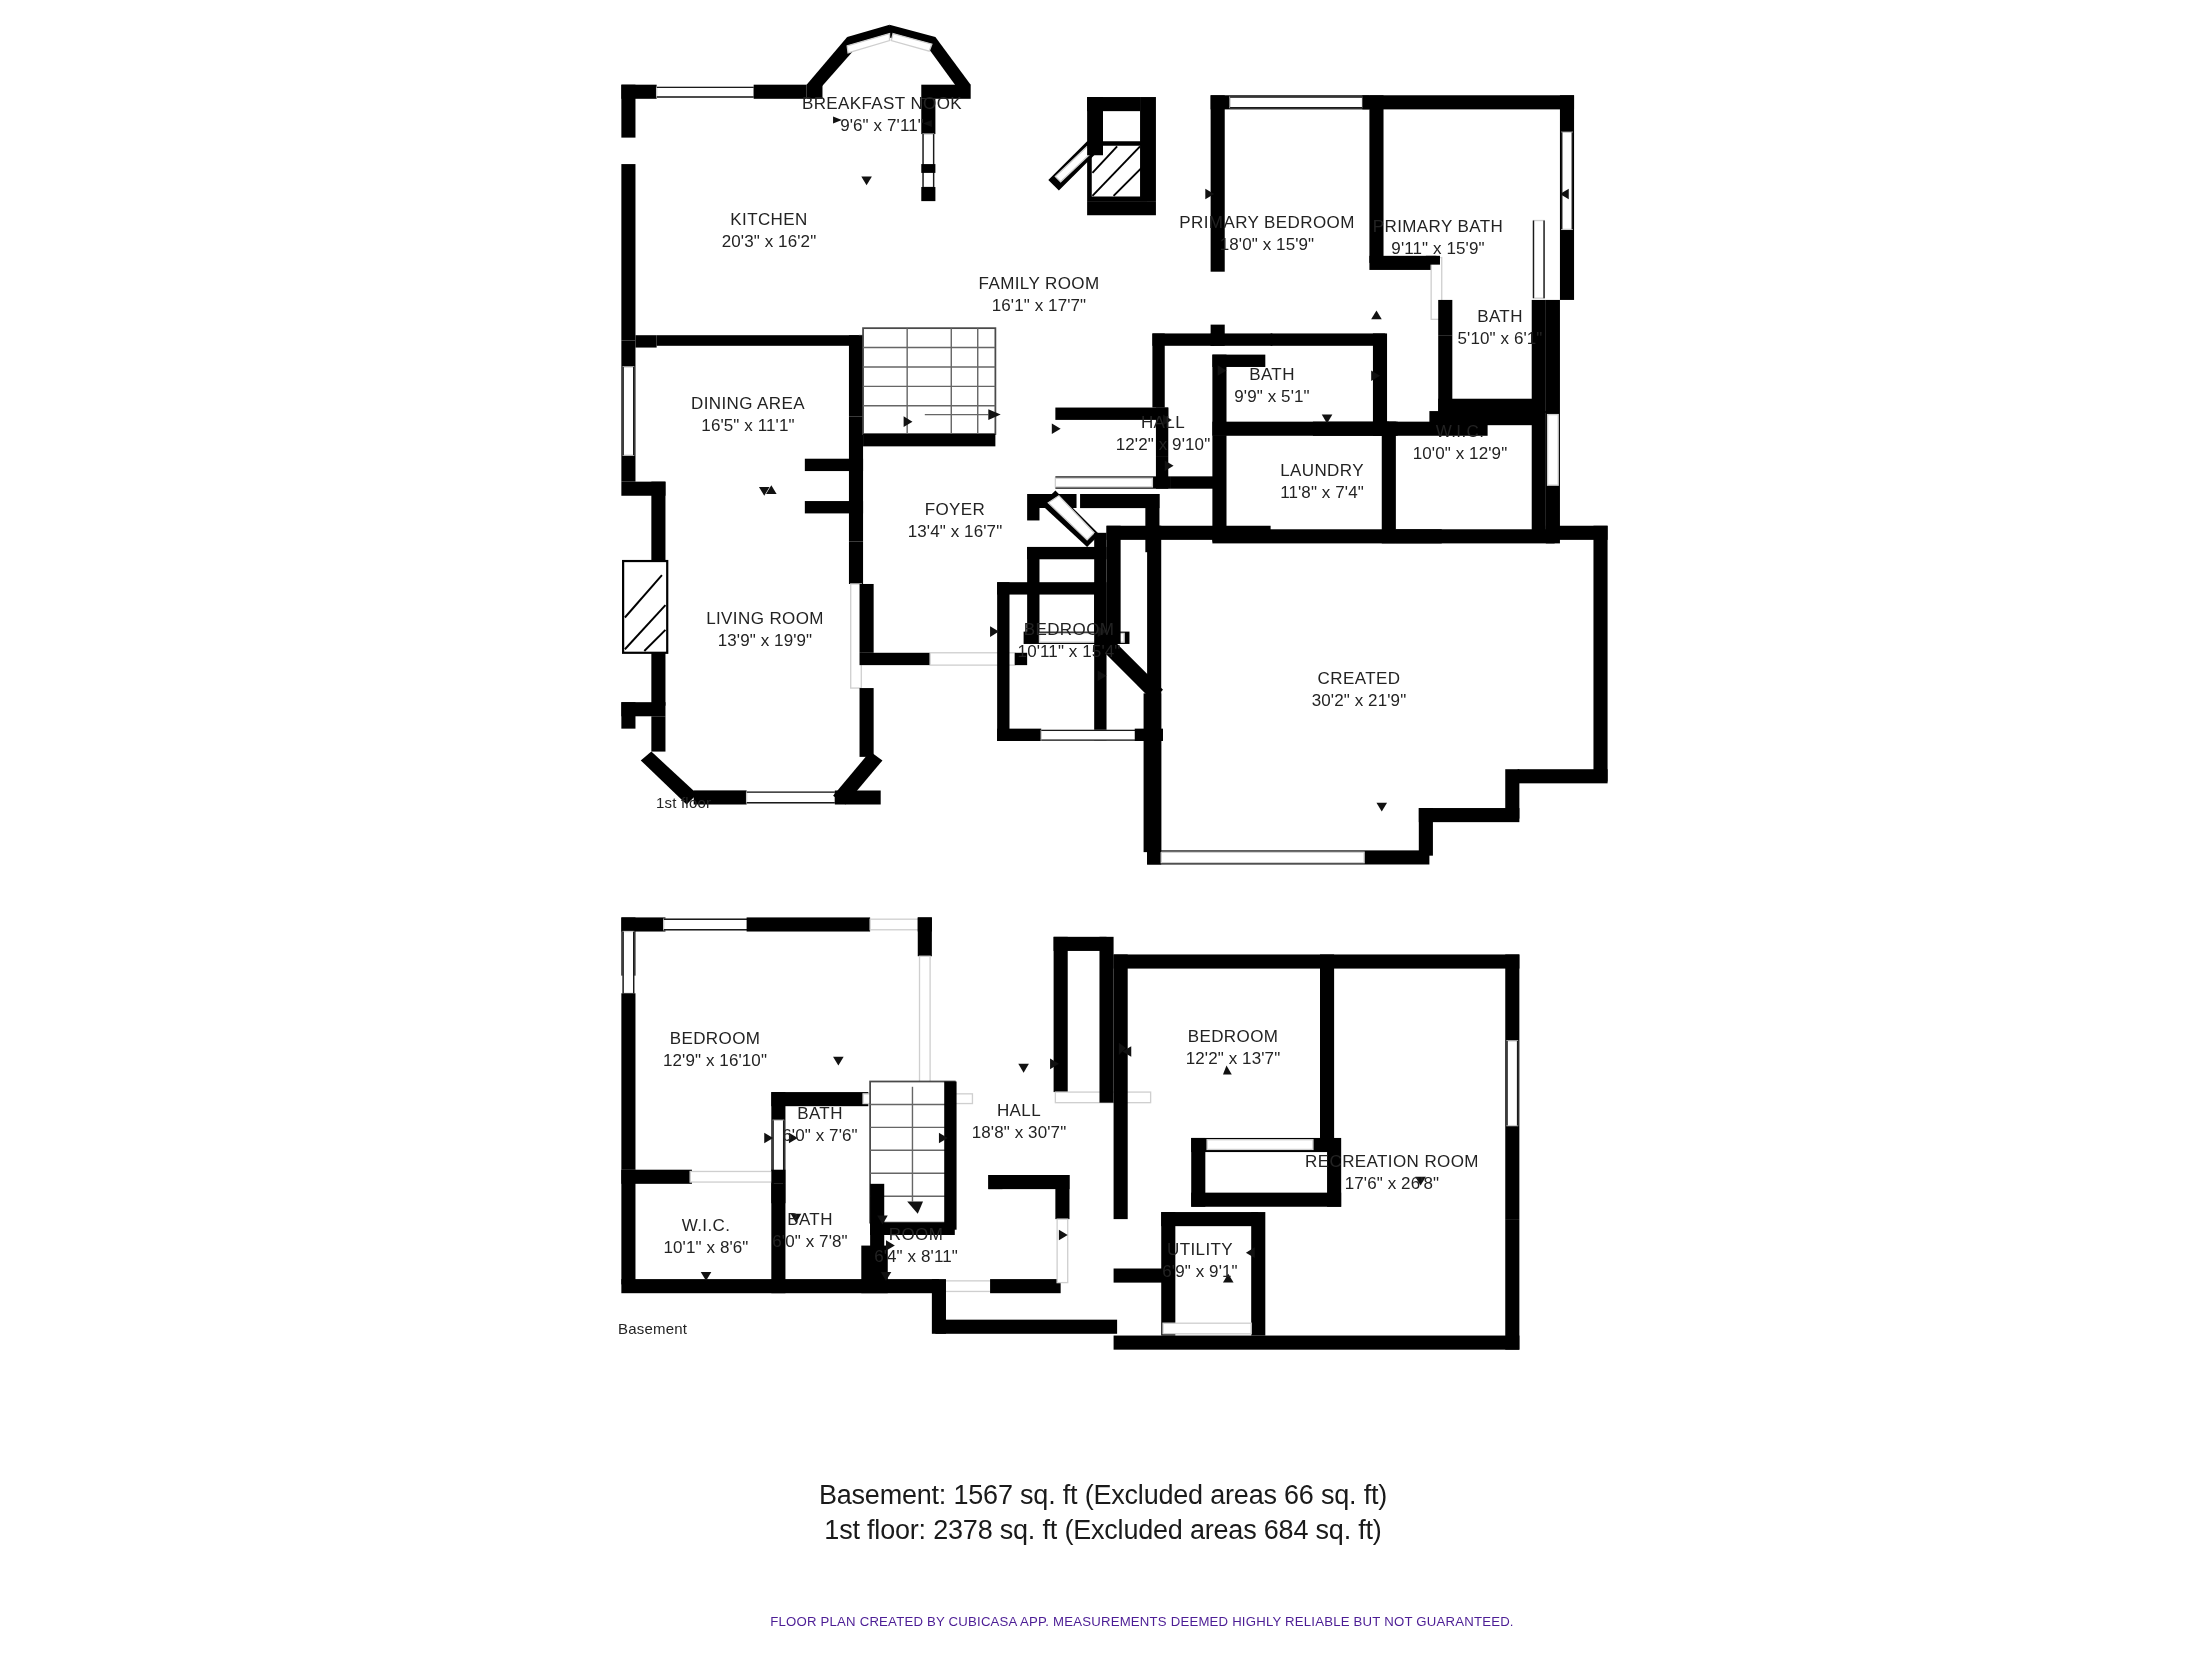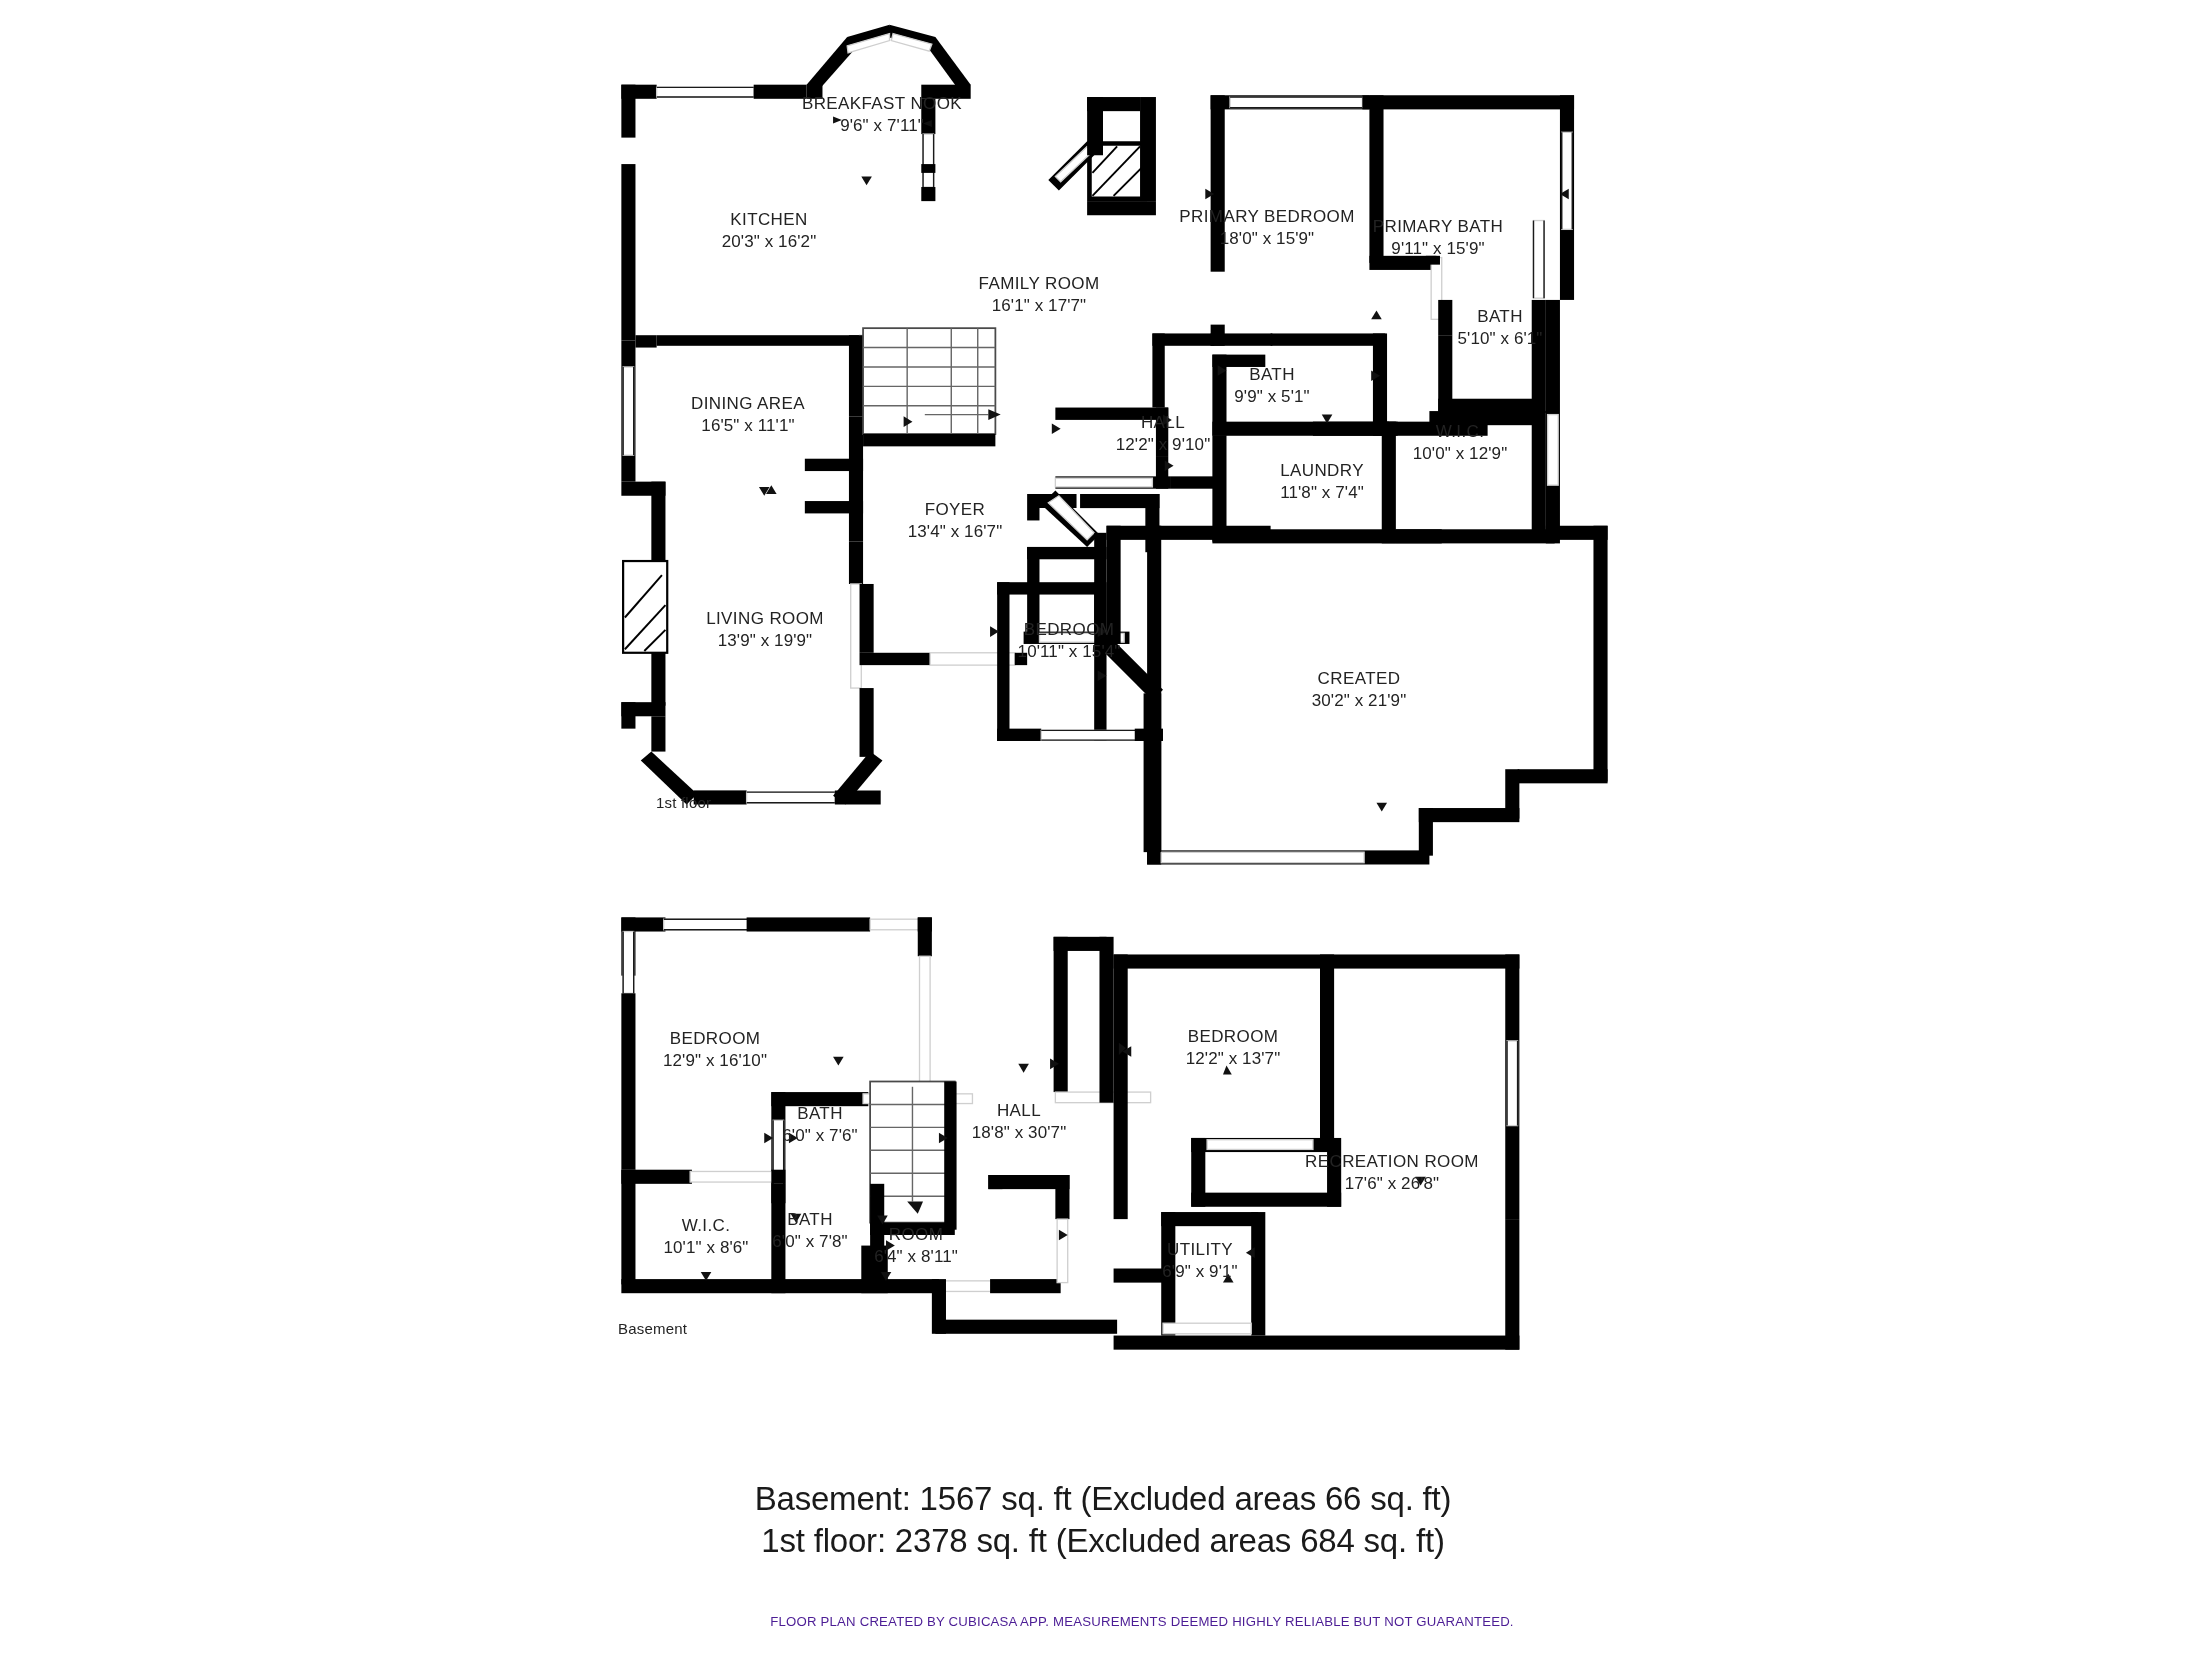--- a/index.html
+++ b/index.html
@@ -74,21 +74,21 @@
     text-align: center;
   }
   #summary .sum-total {
     font-size: 30px;
     font-weight: bold;
     color: #111111;
     letter-spacing: -0.2px;
     margin-bottom: 6.2px;
   }
   #summary .sum-line {
-    font-size: 33px;
+    font-size: 27px;
     color: #1a1a1a;
     letter-spacing: -0.2px;
     line-height: 1.28;
   }
   #disclaimer {
     position: absolute;
     left: 0;
     top: 1614px;
     width: 2206px;
     text-align: center;
@@ -444,21 +444,21 @@
         <span class="rdim">9'6" x 7'11"</span>
       </div>
       <div class="room-label" style="left: 769px; top: 231px;">
         <span class="rname">KITCHEN</span>
         <span class="rdim">20'3" x 16'2"</span>
       </div>
       <div class="room-label" style="left: 1039px; top: 295px;">
         <span class="rname">FAMILY ROOM</span>
         <span class="rdim">16'1" x 17'7"</span>
       </div>
-      <div class="room-label" style="left: 1267px; top: 228px;">
+      <div class="room-label" style="left: 1267px; top: 234px;">
         <span class="rname">PRIMARY BEDROOM</span>
         <span class="rdim">18'0" x 15'9"</span>
       </div>
       <div class="room-label" style="left: 1438px; top: 238px;">
         <span class="rname">PRIMARY BATH</span>
         <span class="rdim">9'11" x 15'9"</span>
       </div>
       <div class="room-label" style="left: 1500px; top: 328px;">
         <span class="rname">BATH</span>
         <span class="rdim">5'10" x 6'1"</span>

